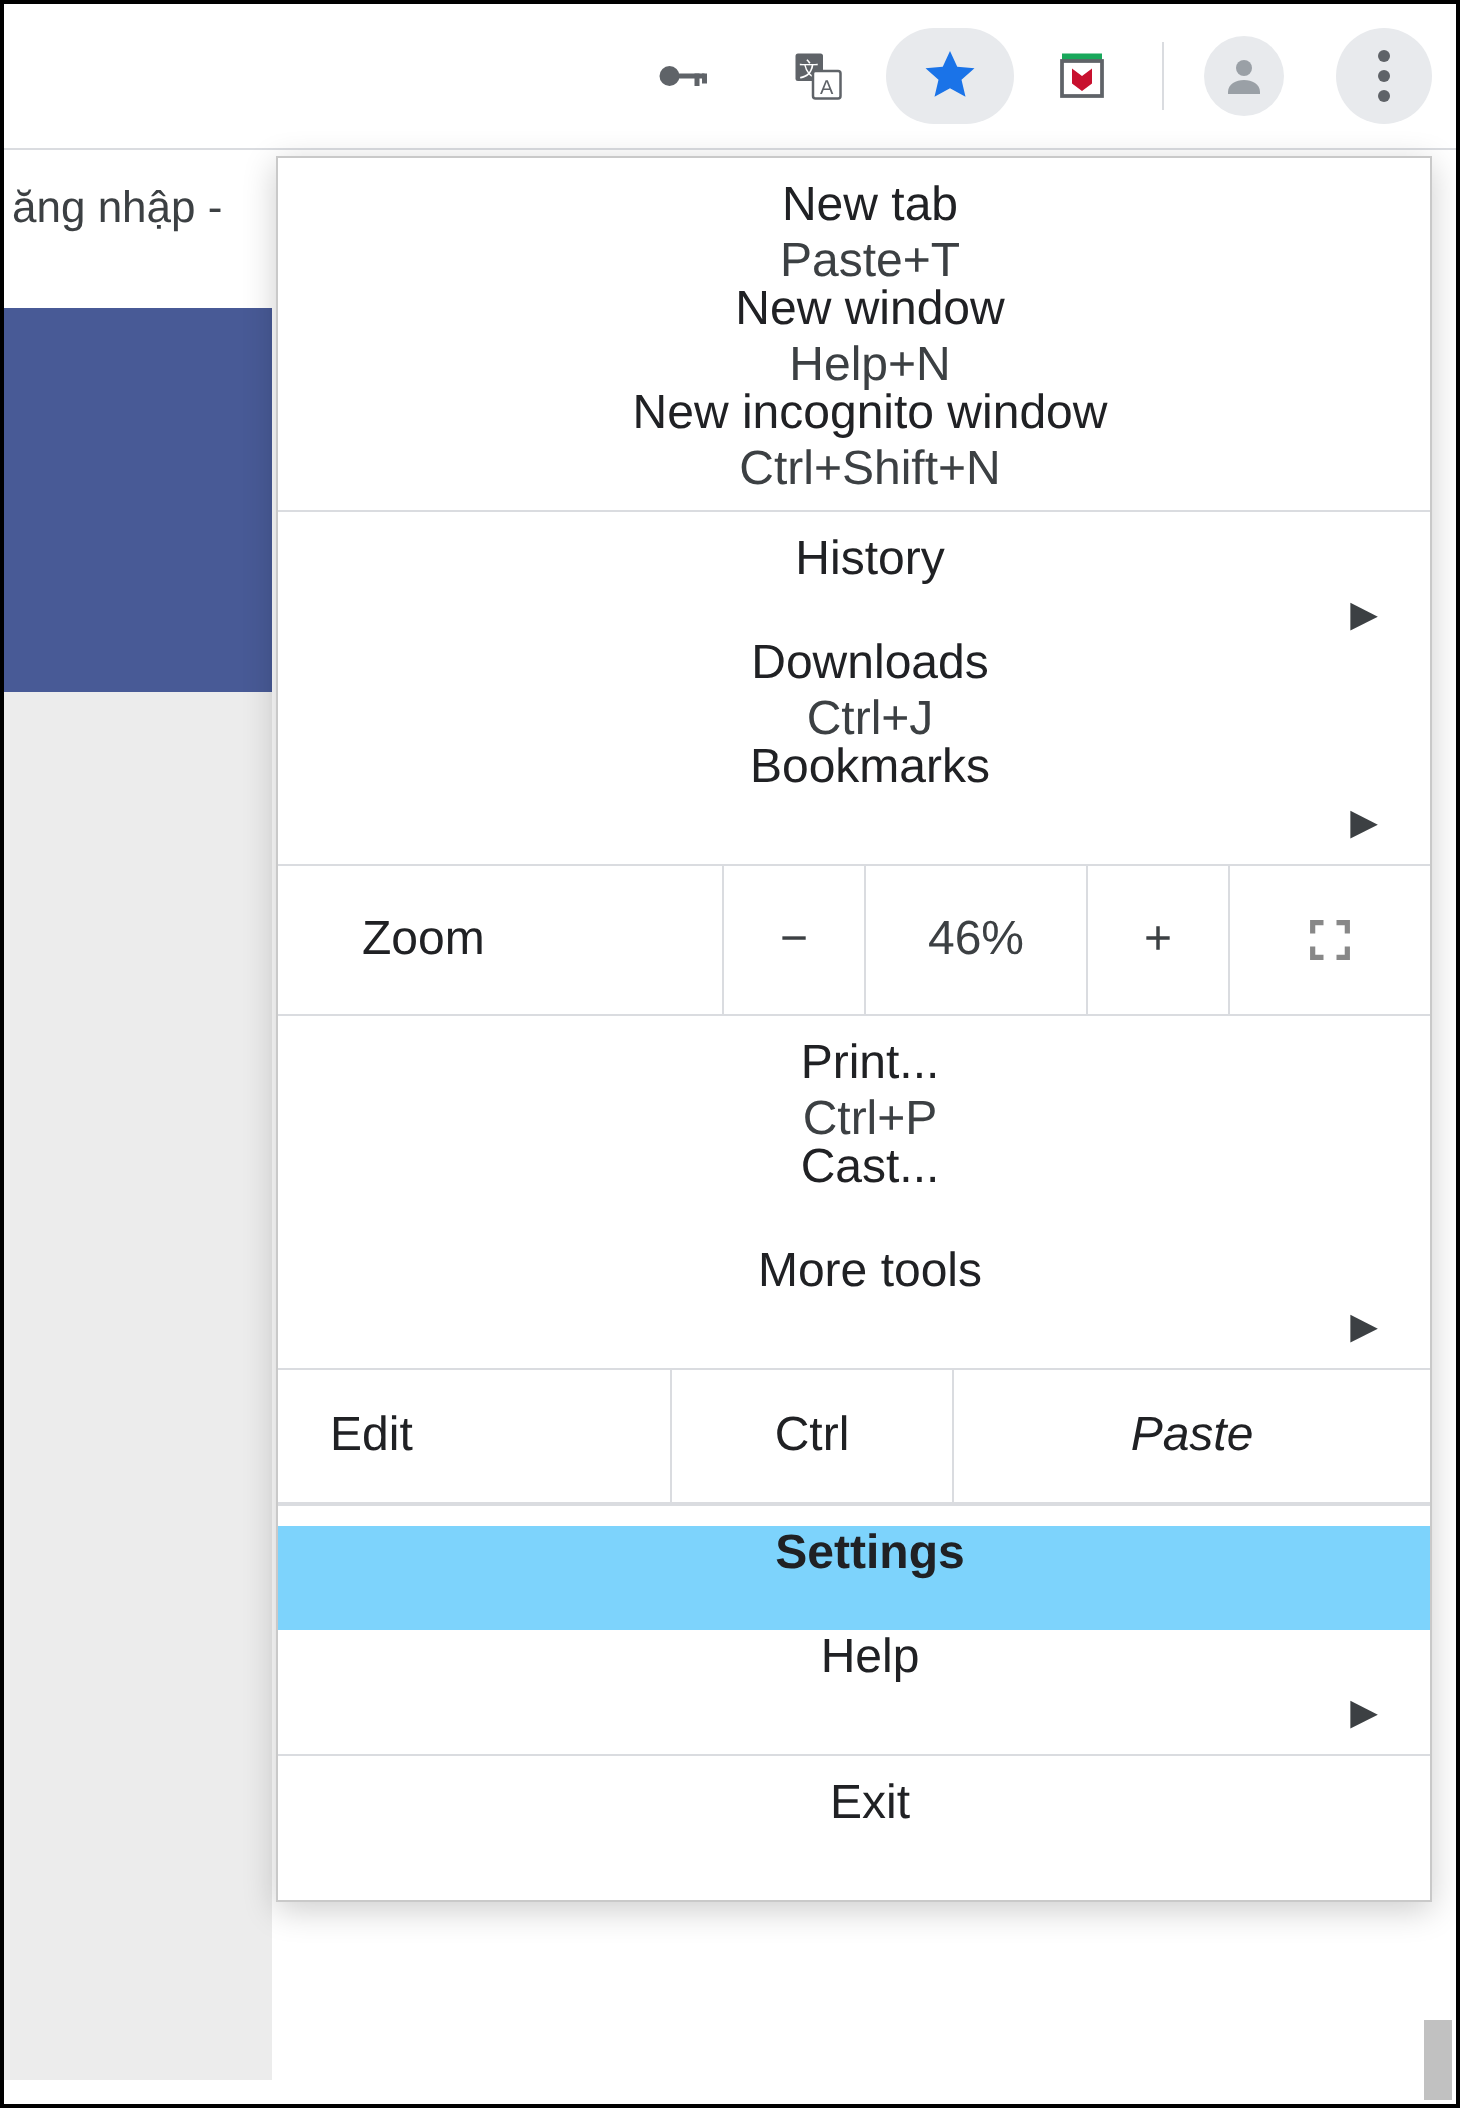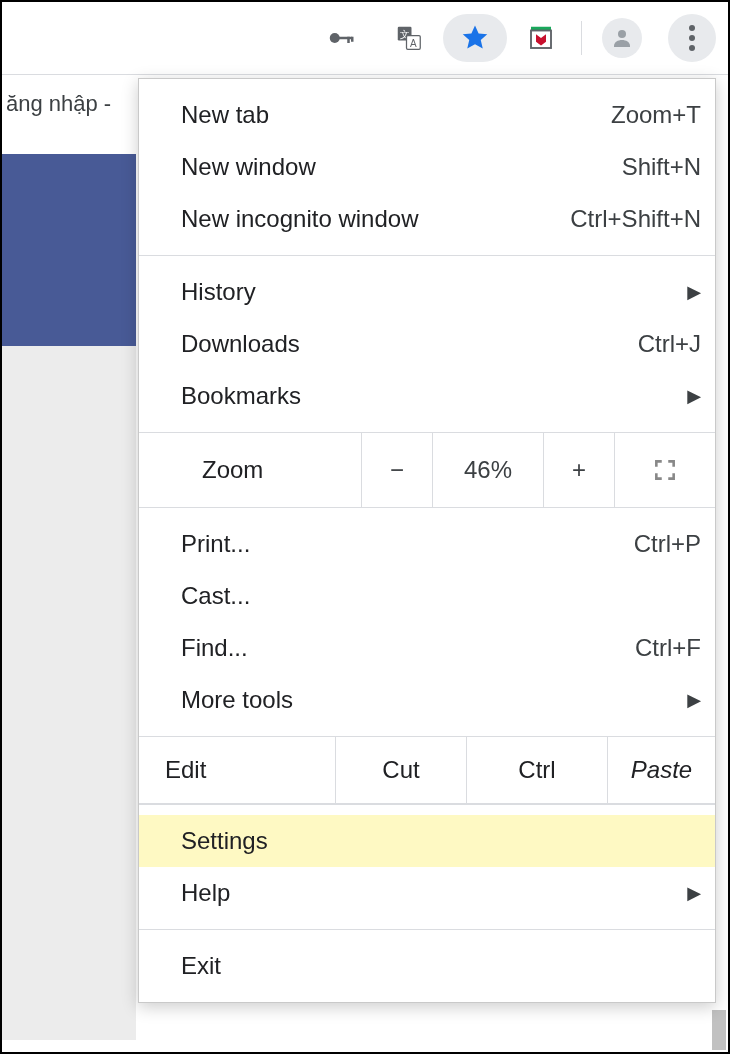--- a/index.html
+++ b/index.html
@@ -131,57 +131,58 @@
     background: #ffffff;
     border: 1px solid #c9c9c9;
     box-shadow: 0 4px 16px rgba(0,0,0,0.2);
     font-size: 24px;
     color: #202124;
   }
   .row {
     display: flex;
     align-items: center;
     height: 52px;
-    padding: 0 14px 0 42px;
+    padding: 0 26px 0 42px;
     white-space: nowrap;
+    flex-direction: column;
   }
   .row.first { margin-top: 10px; }
   .row.last  { margin-bottom: 10px; align-items: center; }
   .row .label { flex: 1; }
   .row .shortcut { color: #3c4043; }
   .row .chevron {
     color: #3c4043;
     font-size: 18px;
     margin-left: auto;
   }
   .hsep {
     height: 1px;
     background: #dadce0;
   }
-  .highlight { background: #fef9c3; }
+  .highlight { background: #7dd3fc; font-weight: bold; }
 
   
   .zoom-row {
     display: flex;
     align-items: stretch;
     height: 74px;
     border-top: 1px solid #dadce0;
     border-bottom: 1px solid #dadce0;
   }
   .zoom-row .zcell {
     display: flex;
     align-items: center;
     justify-content: center;
     border-left: 1px solid #dadce0;
     font-size: 24px;
     color: #3c4043;
   }
   .zoom-row .zlabel {
     flex: 1;
-    padding-left: 63px;
+    padding-left: 42px;
     display: flex;
     align-items: center;
   }
   .zoom-row .zminus { width: 70px; }
   .zoom-row .zpct   { width: 110px; }
   .zoom-row .zplus  { width: 70px; }
   .zoom-row .zfull  { width: 100px; color:#888; }
   .zoom-row .zfull svg { width: 26px; height: 26px; stroke:#888; }
 
   
@@ -267,25 +268,25 @@
   </div>
 
   <div class="fb-band"></div>
   <div class="gray-band"></div>
   <div class="scroll-thumb"></div>
 
   <div class="menu">
 
     <div class="row first">
       <span class="label">New tab</span>
-      <span class="shortcut">Zoom+T</span>
+      <span class="shortcut">Paste+T</span>
     </div>
     <div class="row">
       <span class="label">New window</span>
-      <span class="shortcut">Shift+N</span>
+      <span class="shortcut">Help+N</span>
     </div>
     <div class="row last">
       <span class="label">New incognito window</span>
       <span class="shortcut">Ctrl+Shift+N</span>
     </div>
 
     <div class="hsep"></div>
 
     <div class="row first">
       <span class="label">History</span>
@@ -319,34 +320,27 @@
       </div>
     </div>
 
     <div class="row first">
       <span class="label">Print...</span>
       <span class="shortcut">Ctrl+P</span>
     </div>
     <div class="row">
       <span class="label">Cast...</span>
     </div>
-    <div class="row">
-      <span class="label">Find...</span>
-      <span class="shortcut">Ctrl+F</span>
-    </div>
     <div class="row last">
       <span class="label">More tools</span>
       <span class="chevron">▶</span>
     </div>
 
     <div class="edit-row">
       <div class="elabel">Edit</div>
-      <div class="ecell ecut">
-          <span>Cut</span>
-        </div>
       <div class="ecell ecopy">
           <span>Ctrl</span>
         </div>
       <div class="ecell epaste">
           <span>Paste</span>
         </div>
     </div>
 
     <div class="hsep"></div>
 

